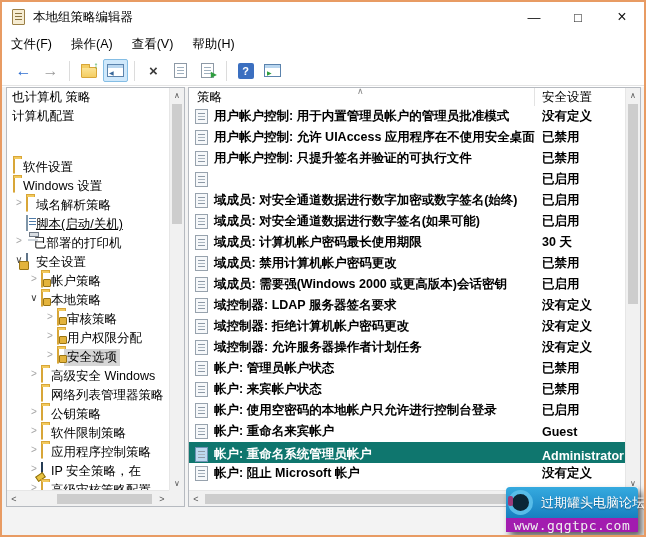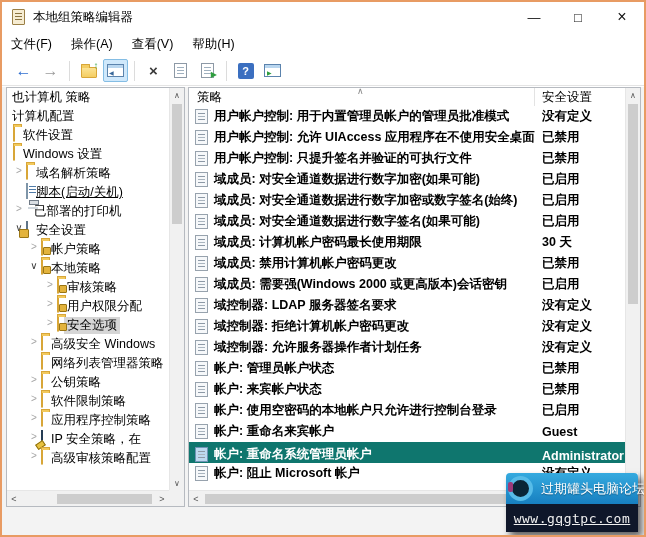--- a/index.html
+++ b/index.html
@@ -89,21 +89,21 @@
   .hthumb { position:absolute; top:3px; height:10px; background:#cdcdcd; }
   .corner { position:absolute; right:0; bottom:0; width:15px; height:16px; background:#f1f1f1; }
   
   .bottom-strip { position:absolute; left:0; right:0; bottom:0; height:28px; background:#f3f3f3; }
   
   .watermark { position:absolute; right:6px; bottom:3px; width:132px; z-index:20; box-shadow: 4px 5px 7px rgba(0,0,0,0.6); }
   .wm-top { height:31px; background:linear-gradient(#35aadf,#177fc0); border-radius:4px 4px 0 0; display:flex; align-items:center; padding-left:2px; }
   .wm-logo { width:25px; height:25px; flex:none; border-radius:50%; background:#0a2636; border:4px solid #57bce8; position:relative; }
   .wm-logo::after { content:""; position:absolute; left:-4px; top:2px; width:5px; height:10px; background:#9b3a7a; border-radius:2px; }
   .wm-text1 { color:#fff; font-size:13px; margin-left:8px; white-space:nowrap; text-shadow:0 1px 1px rgba(0,0,0,.35); }
-  .wm-bottom { height:28px; background:#0f172a; color:#f0f0f0; display:flex; align-items:center; justify-content:center; font-size:13px; font-family:"DejaVu Sans Mono", monospace; letter-spacing:0.5px;text-decoration:underline; }
+  .wm-bottom { height:14px; background:#a21caf; color:#f0f0f0; display:flex; align-items:center; justify-content:center; font-size:13px; font-family:"DejaVu Sans Mono", monospace; letter-spacing:0.5px; }
 </style>
 </head>
 <body>
 
 <div class="window">
 
   <div class="titlebar">
     <span class="app-icon"></span>
     <span class="title-text">本地组策略编辑器</span>
     <div class="win-controls">
@@ -167,21 +167,21 @@
   <div class="content">
 
     <div class="pane tree-pane">
       <div class="tree-scroll" id="tree-container">
           <div class="tree-row" style="padding-left: 2px;">
             <span class="tree-label">也计算机 策略</span>
           </div>
           <div class="tree-row" style="padding-left: 2px;">
             <span class="tree-label">计算机配置</span>
           </div>
-          <div class="tree-row" style="padding-left: 6px;">
+          <div class="tree-row" style="padding-left: 6px; margin-top: 32px;">
             <span class="tree-icon"><span class="t-folder"></span></span>
             <span class="tree-label">软件设置</span>
           </div>
           <div class="tree-row" style="padding-left: 6px;">
             <span class="tree-icon"><span class="t-folder"></span></span>
             <span class="tree-label">Windows 设置</span>
           </div>
           <div class="tree-row" style="padding-left: 5px;">
             <span class="exp">&gt;</span>
             <span class="tree-icon"><span class="t-folder"></span></span>
@@ -306,21 +306,20 @@
           <div class="list-row">
             <div class="cell-policy">
               <span class="row-icon"></span>
               <span>用户帐户控制: 只提升签名并验证的可执行文件</span>
             </div>
             <div class="cell-setting">已禁用</div>
           </div>
           <div class="list-row">
             <div class="cell-policy">
               <span class="row-icon"></span>
-              <span>域成员: 对安全通道数据进行数字加密(如果可能)</span>
             </div>
             <div class="cell-setting">已启用</div>
           </div>
           <div class="list-row">
             <div class="cell-policy">
               <span class="row-icon"></span>
               <span>域成员: 对安全通道数据进行数字加密或数字签名(始终)</span>
             </div>
             <div class="cell-setting">已启用</div>
           </div>

